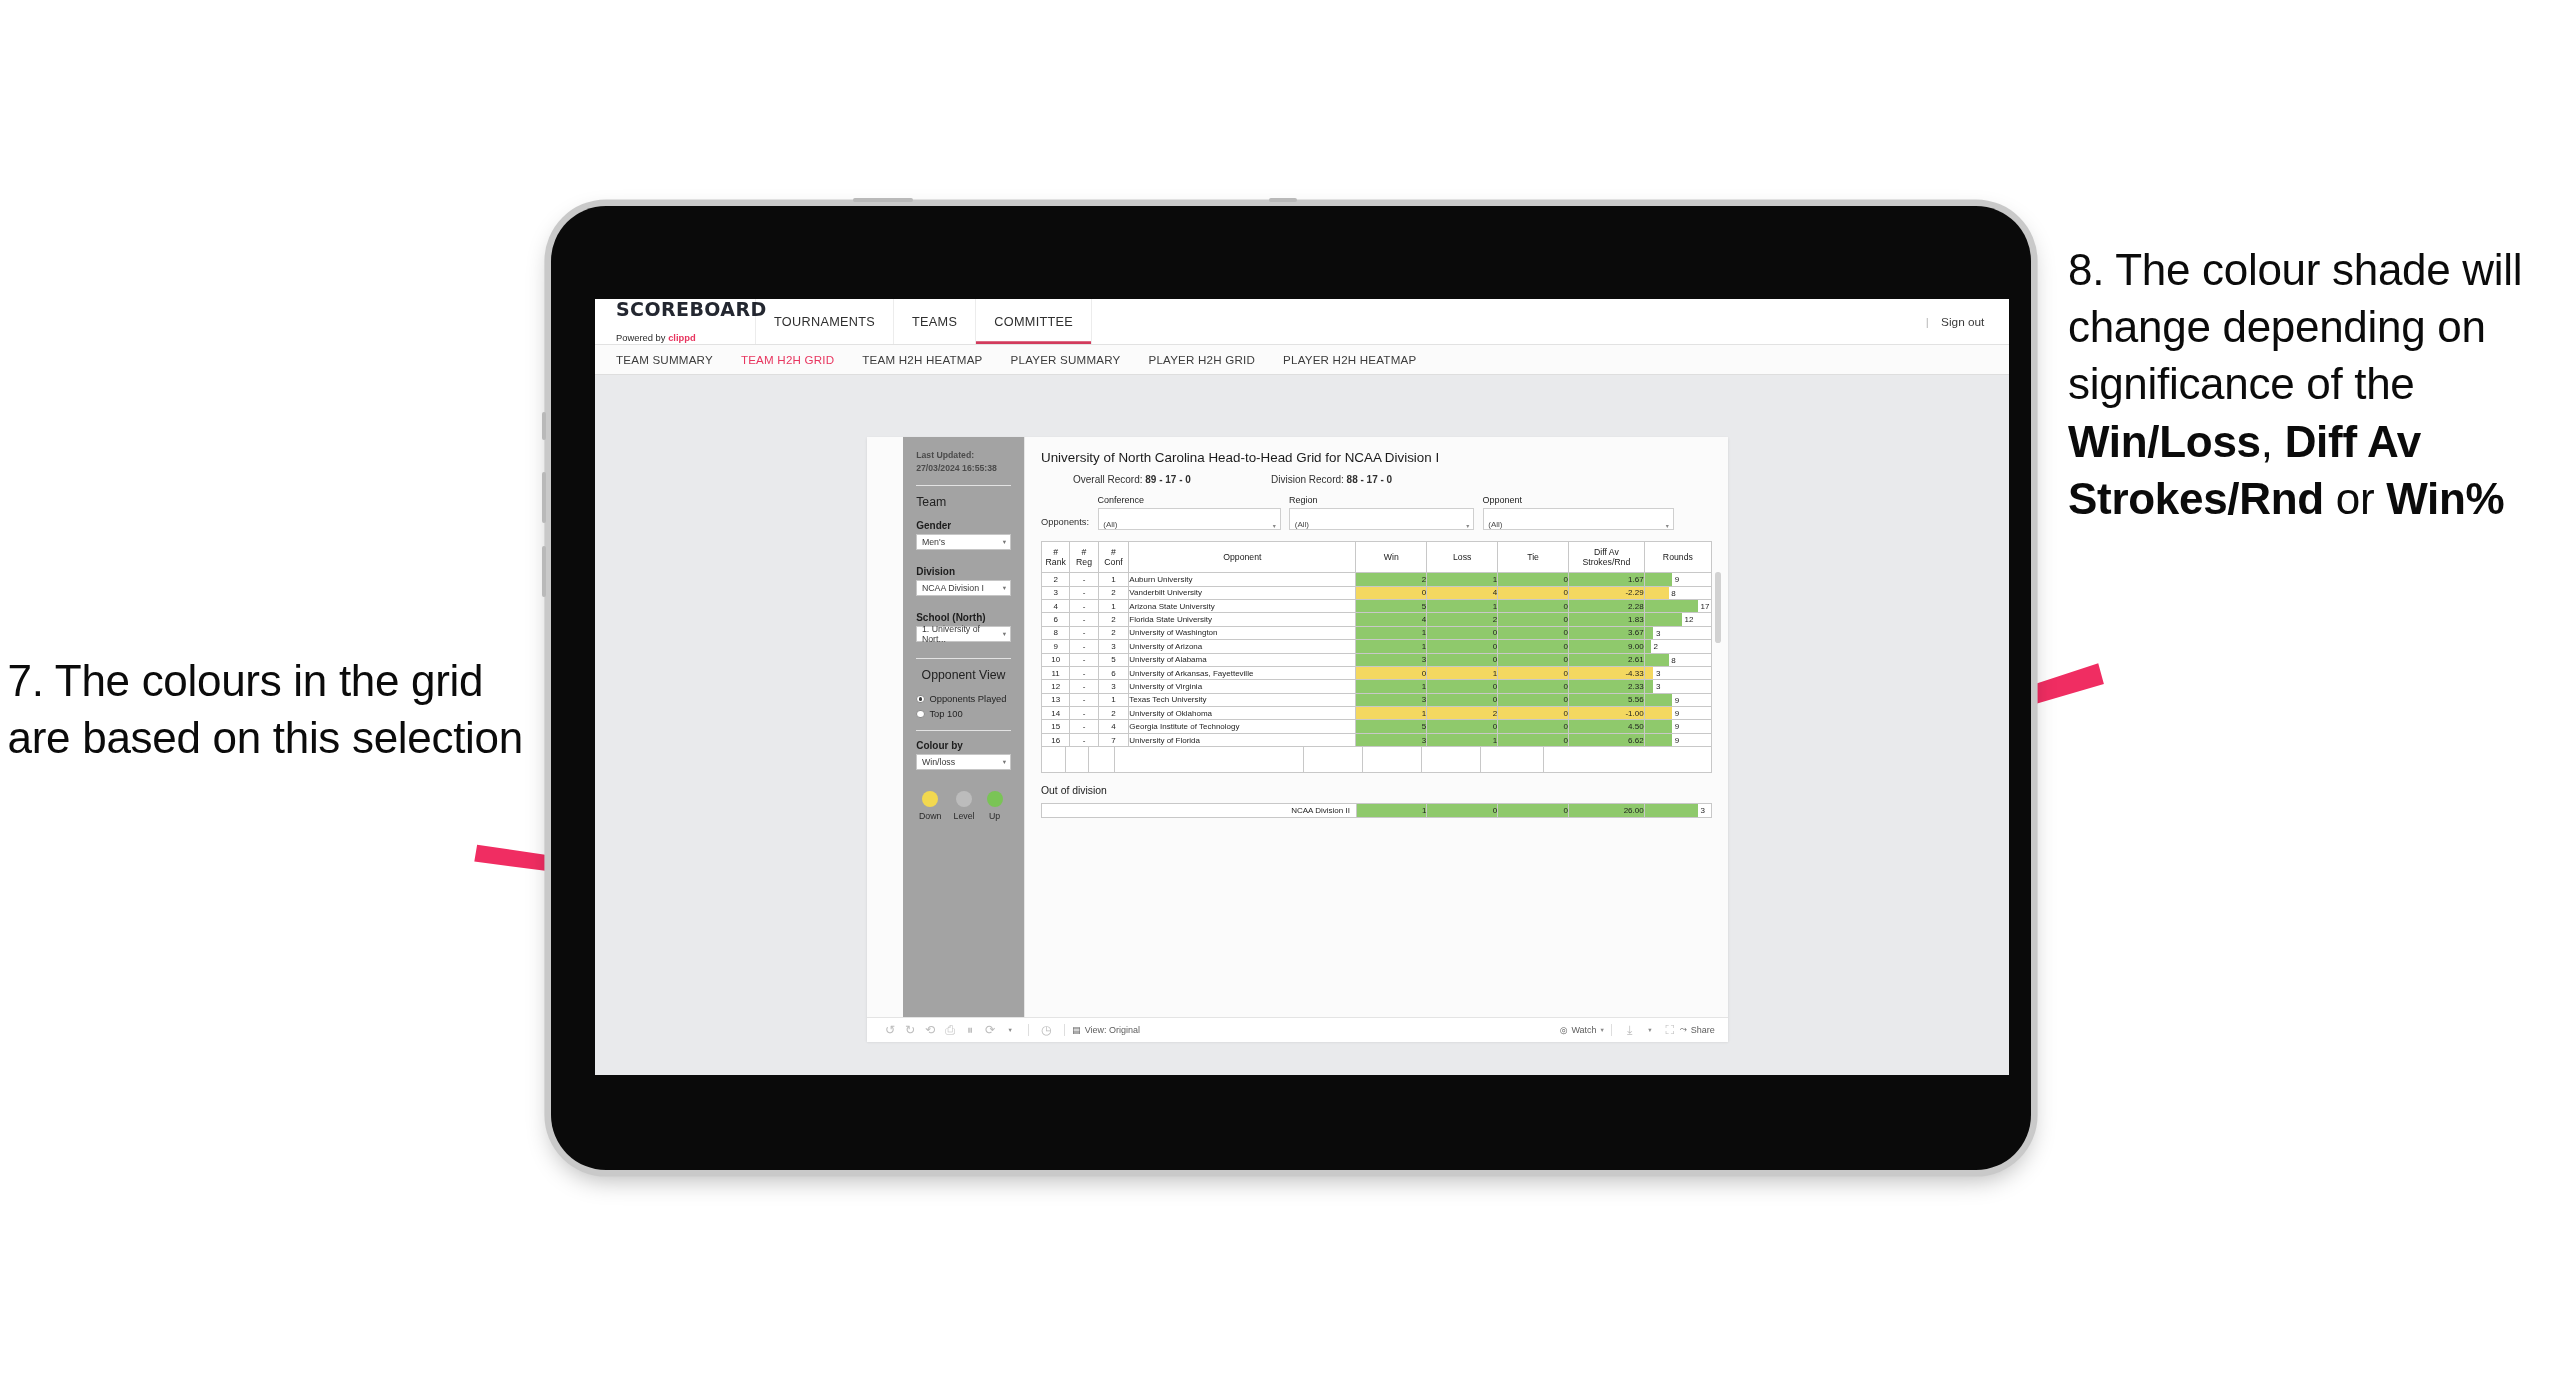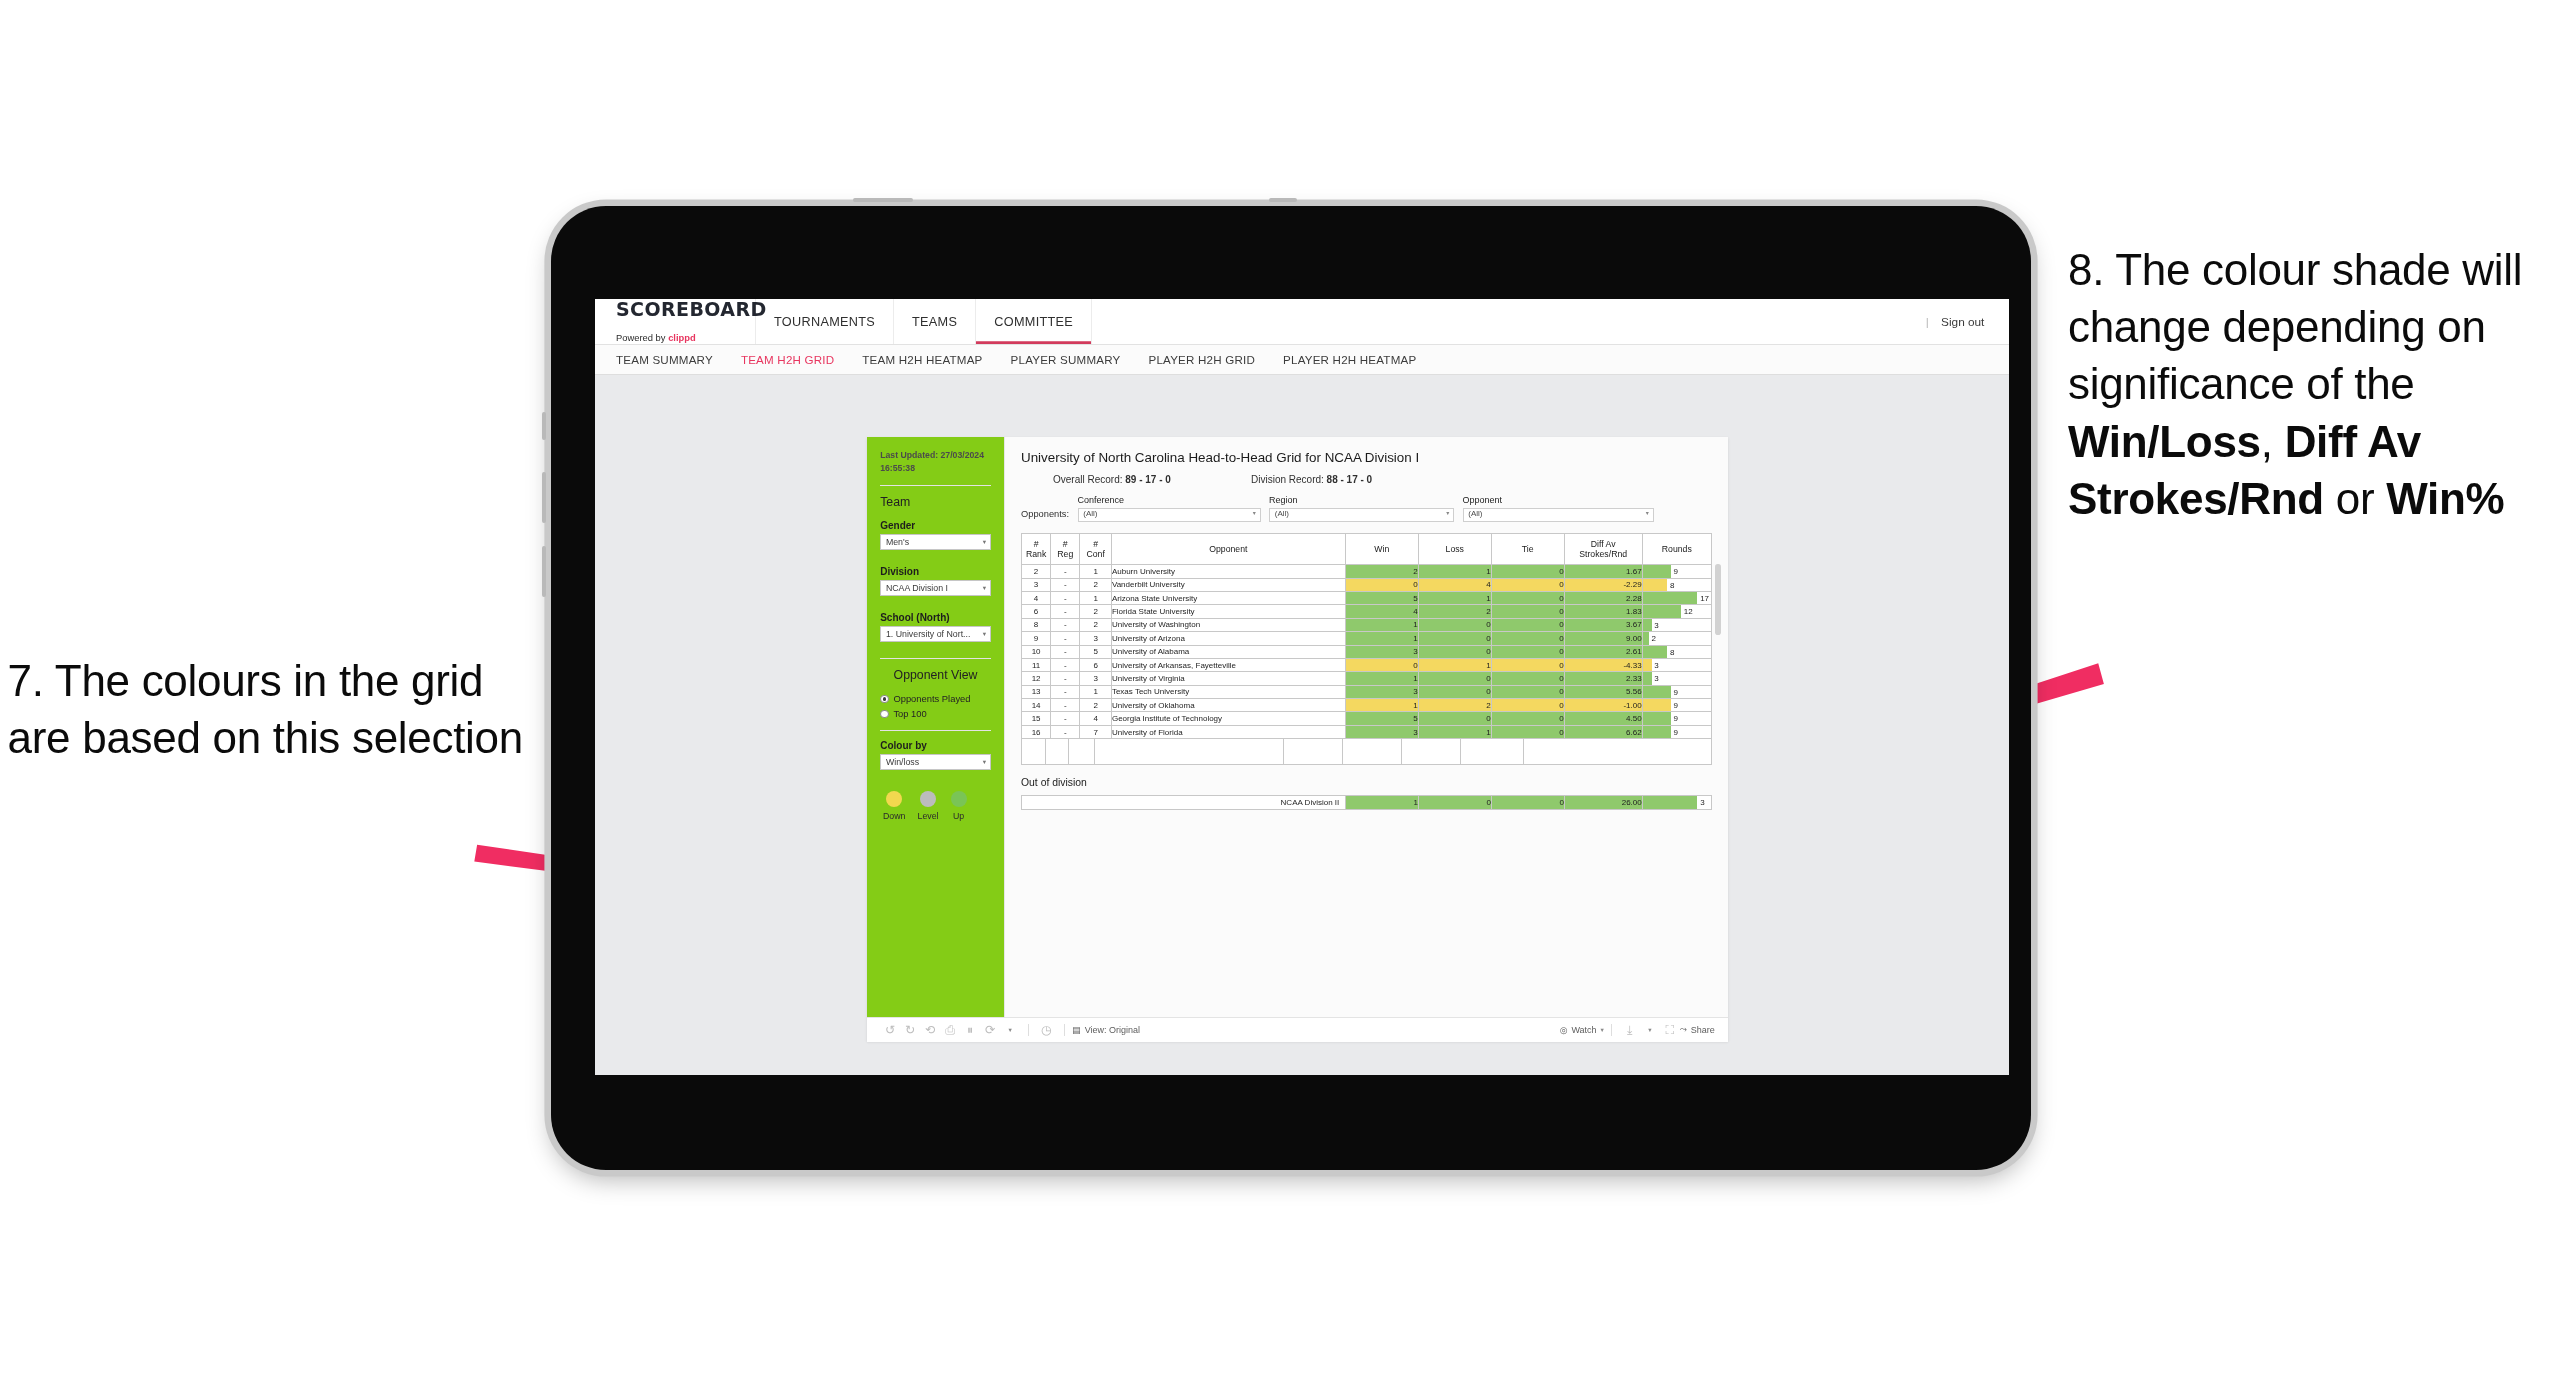--- a/index.html
+++ b/index.html
@@ -96,22 +96,22 @@
     position: absolute; left: 272px; top: 62px;
     width: 861px; height: 605px;
     background: #fbfbfb;
     box-shadow: 0 0.9px 2.8px rgba(0,0,0,0.10);
     display: flex; flex-direction: column;
   }
   #dash-body { flex: 1; display: flex; overflow: hidden; }
 
   
   #filters {
-    width: 138px; padding: 12.3px 13.2px 0 13.2px;
-    border-right: 0.9px solid #e6e6e6; background: #84cc16;
+    width: 122px; padding: 12.3px 13.2px 0 13.2px;
+    border-right: 0.9px solid #e6e6e6; background: #a3a3a3; margin-left: 36px;
   }
   #last-updated { font-size: 8.7px; font-weight: 700; color: #4b4b4b; line-height: 1.45; }
   .fdiv { height: 0.9px; background: #e3e3e3; margin: 10.4px 0 9.4px 0; }
   .fgroup-title { font-size: 12.3px; color: #222; margin-bottom: 11.3px; font-weight: 400; }
   .fgroup-title.center { text-align: center; font-size: 12.3px; }
   .flabel { font-size: 10px; font-weight: 700; color: #1d1d1d; margin-bottom: 2.8px; }
   .fselect {
     height: 16px; border: 0.9px solid #c6c6c6; background: #fff;
     display: flex; align-items: center; justify-content: space-between;
     padding: 0 3.8px 0 4.7px; font-size: 8.8px; color: #3a3a3a;
@@ -135,22 +135,22 @@
   #dash-title { font-size: 13.4px; color: #1b1b1b; margin-bottom: 8.5px; }
   #records { display: flex; font-size: 10px; color: #303030; margin-bottom: 10.4px; }
   #records .rec1 { width: 198px; margin-left: 32px; }
   #records b { font-weight: 700; }
 
   #opp-filters { display: flex; align-items: flex-end; gap: 8.5px; margin-bottom: 11.3px; }
   #opp-label { font-size: 9.3px; color: #303030; padding-bottom: 2.8px; }
   .opp-fld { display: flex; flex-direction: column; }
   .opp-fld .ttl { font-size: 9px; color: #1d1d1d; margin-bottom: 2.8px; }
   .opp-sel {
-    height: 14px; border: 0.9px solid #cfcfcf; background: #fff;
-    display: flex; align-items: flex-start; justify-content: space-between;
+    height: 22px; border: 0.9px solid #cfcfcf; background: #fff;
+    display: flex; align-items: flex-end; justify-content: space-between;
     padding: 0 3.8px 0 4.7px; font-size: 8px; color: #4a4a4a;
   }
   .opp-sel .caret { font-size: 6.1px; color: #888; }
   #f-conf { width: 183px; }
   #f-reg  { width: 185px; }
   #f-opp  { width: 191px; }
 
   
   #grid-wrap { position: relative; width: 100%; }
   table.grid { border-collapse: collapse; table-layout: fixed; width: 100%; background: #fff; }

